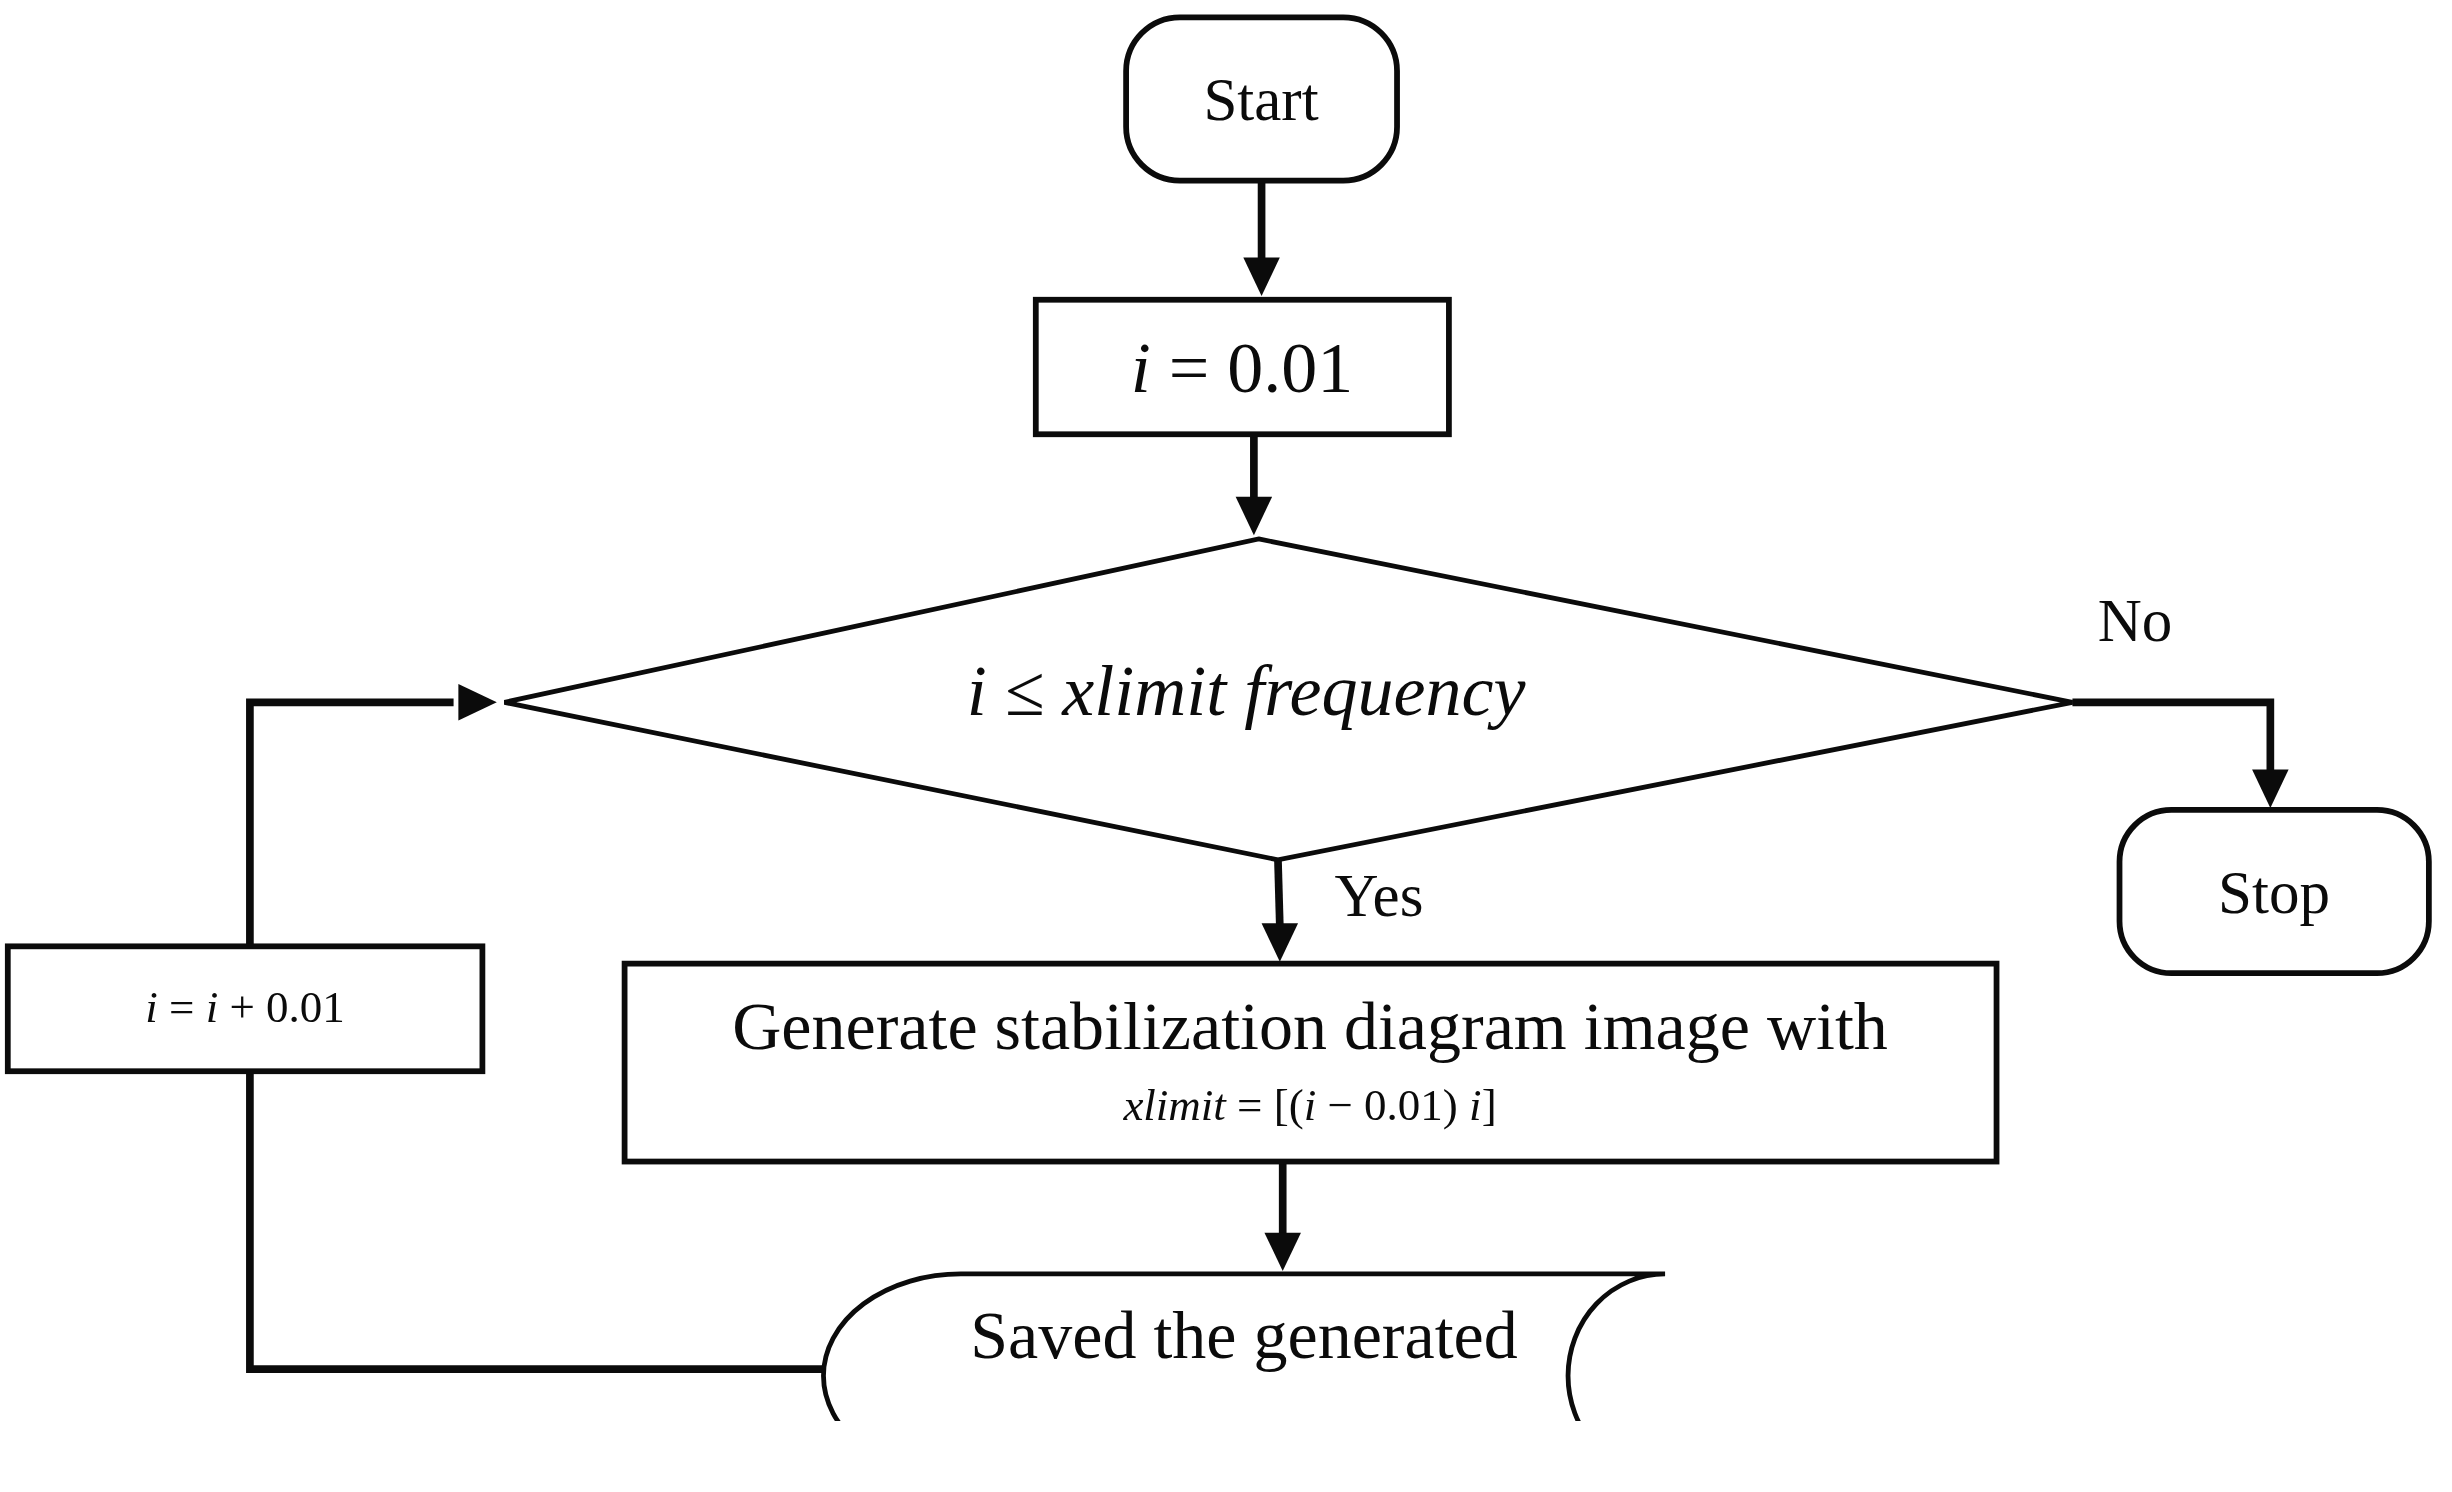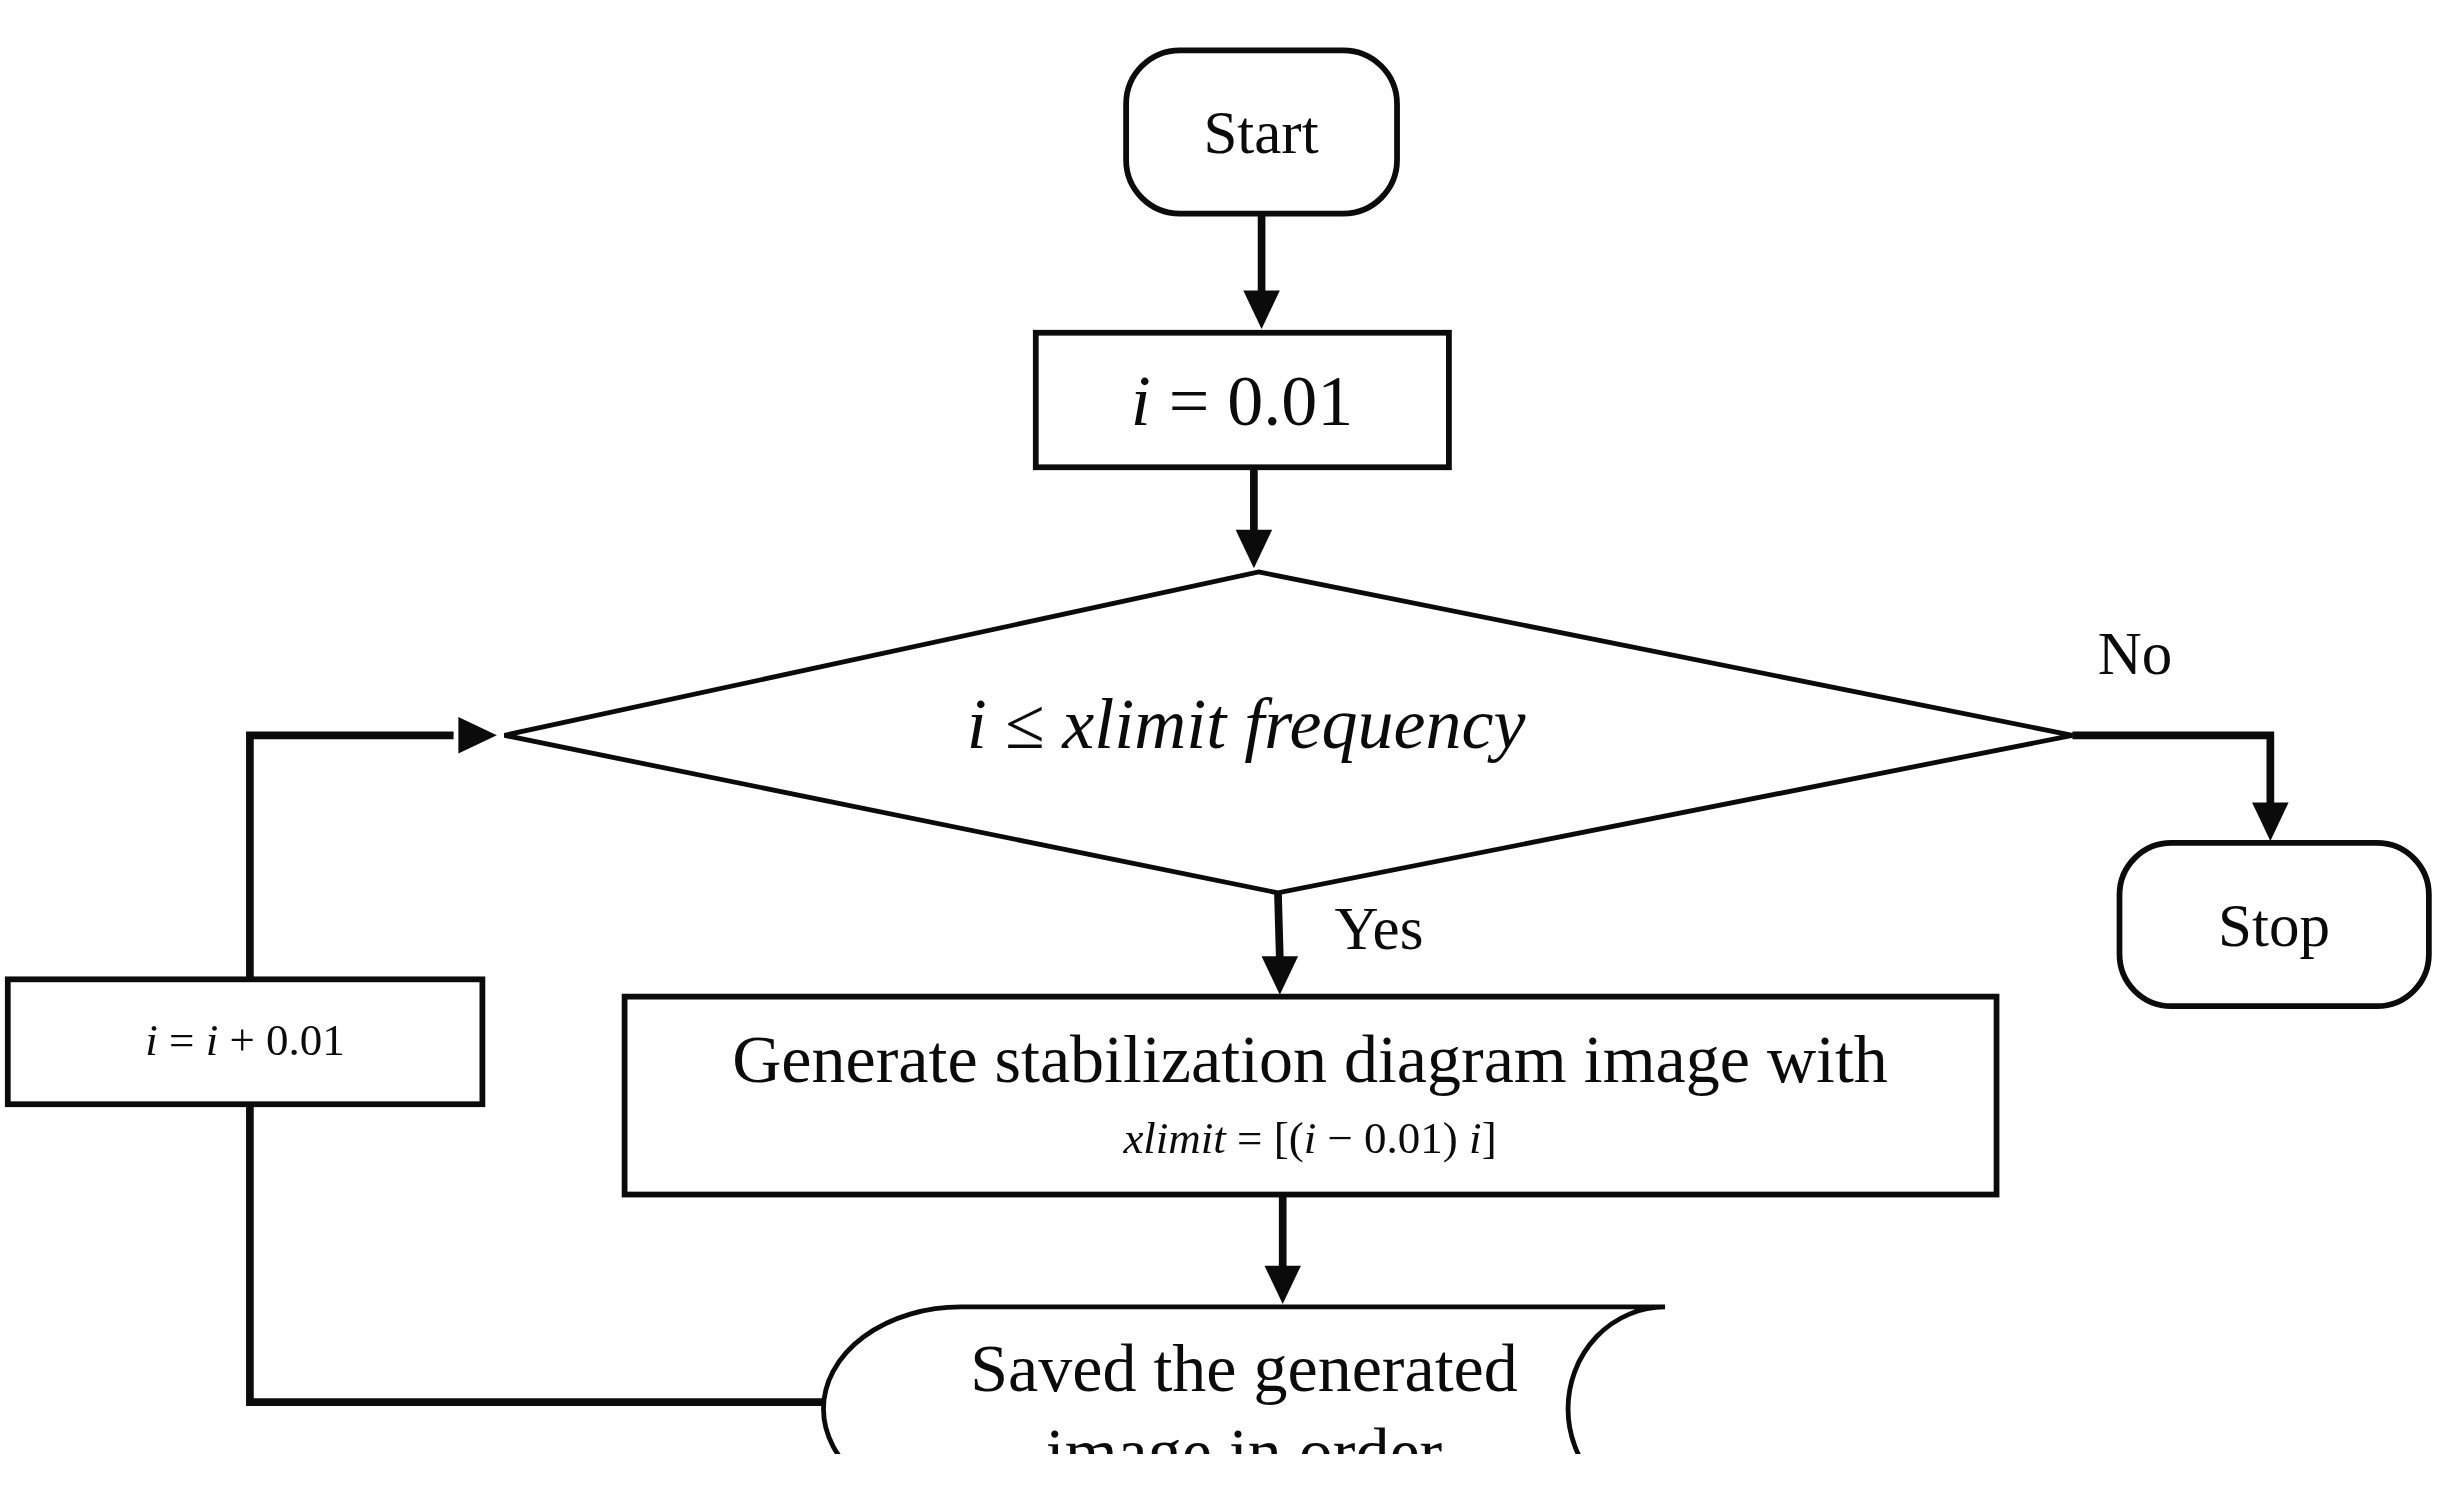--- a/index.html
+++ b/index.html
@@ -7,21 +7,20 @@
     padding: 0;
     background: #ffffff;
   }
   #canvas {
     position: relative;
     width: 2453px;
     height: 1421px;
     background: #ffffff;
     font-family: "Liberation Serif", "DejaVu Serif", serif;
     overflow: hidden;
-    margin-top: 33px;
   }
   #shapes {
     position: absolute;
     left: 0;
     top: 0;
     width: 2453px;
     height: 1493px;
   }
   .lbl {
     position: absolute;
@@ -104,18 +103,17 @@
   <div class="lbl f64" style="left:1379px; top:896px;">Yes</div>
 
   <div class="lbl f64" style="left:2274px; top:893px;">Stop</div>
 
   <div class="lbl f56" style="left:1310px; top:1026px;">Generate stabilization diagram image with</div>
 
   <div class="lbl f58" style="left:1310px; top:1106px;"><span class="it">xlimit</span><span> = [(</span><span class="it">i</span><span> − 0.01)  </span><span class="it">i</span><span>]</span></div>
 
   <div class="lbl f56" style="left:1244px; top:1335px;">Saved the generated</div>
 
-  <div class="lbl f56" style="left:1244px; top:1419px;">image in order</div>
 
   <div class="lbl f58" style="left:245px; top:1008px;"><span class="it">i</span><span> = </span><span class="it">i</span><span> + 0.01</span></div>
 
 </div>
 
 
 </body></html>

